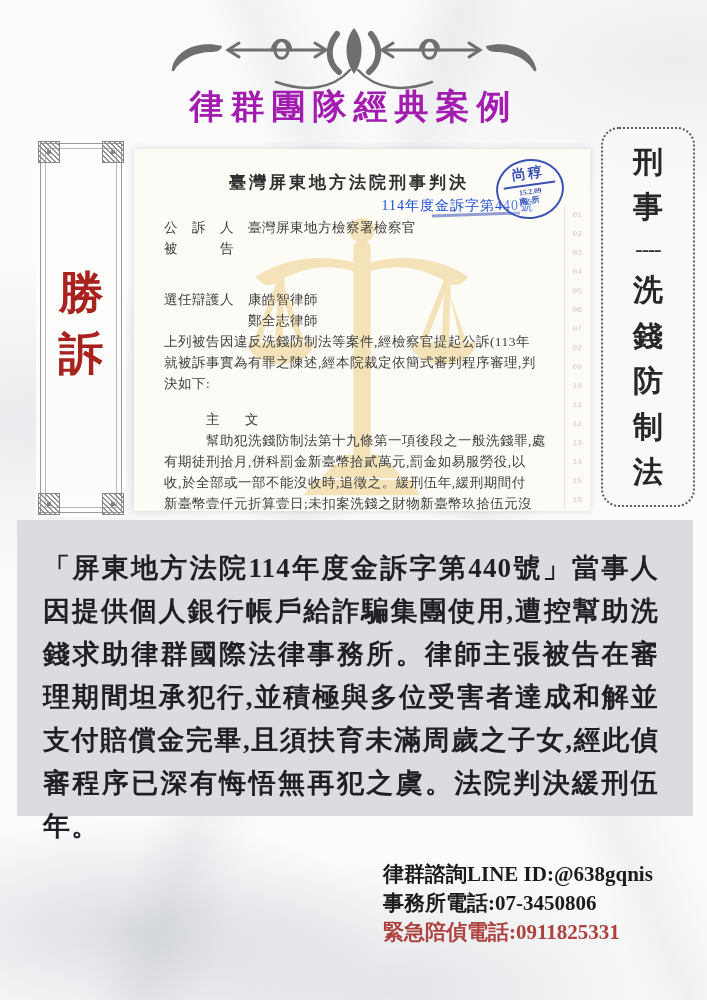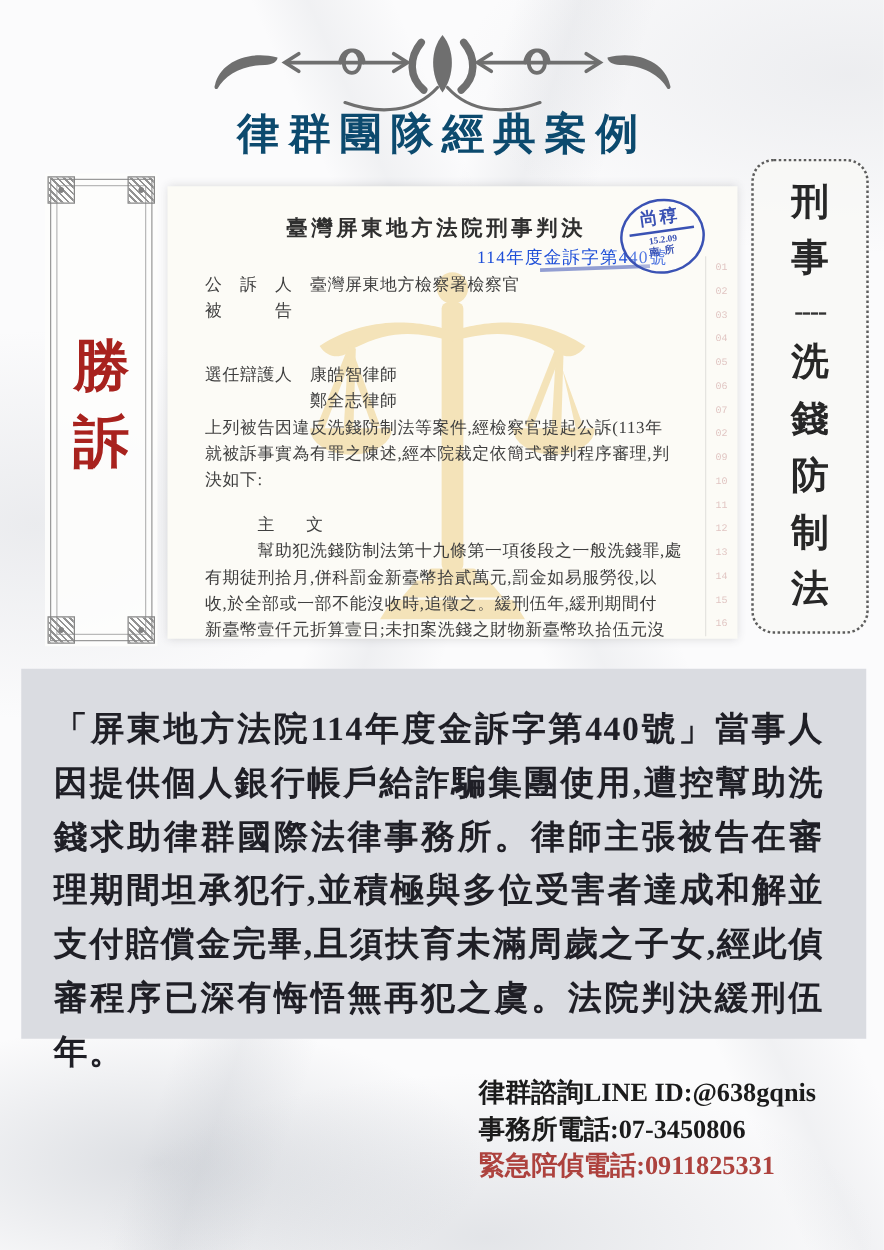--- a/index.html
+++ b/index.html
@@ -16,21 +16,21 @@
       #fbfbfc;
   }
   .abs{position:absolute;}
 
   
   .ornament{left:50%;top:24px;transform:translateX(-50%);}
   .orn-stroke{stroke:var(--ornament-gray,#6f6f6f);}
   .orn-fill{fill:var(--ornament-gray,#6f6f6f);}
   .page-title{
     left:0;top:84px;width:100%;text-align:center;
-    font-size:34px;font-weight:700;color:#0c4a6e;letter-spacing:7px;
+    font-size:34px;font-weight:700;color:#a21caf;letter-spacing:7px;
   }
 
   
   .vframe{left:36px;top:139px;width:90px;height:378px;background:rgba(253,253,252,.92);}
   .vframe .outer{position:absolute;inset:4px;border:1px solid #9a9a9a;}
   .vframe .inner{position:absolute;inset:9px;border:1px solid #b9b9b9;}
   .vframe .corner{
     position:absolute;width:20px;height:20px;border:1px solid #7d7d7d;background:
       radial-gradient(circle at 50% 50%, #777 2px, transparent 2.6px),
       repeating-linear-gradient(45deg, #8a8a8a 0 1.5px, transparent 1.5px 3.6px);
@@ -84,21 +84,21 @@
     border:2px dotted #5c5c5c;border-radius:18px;background:rgba(248,248,246,.88);
     display:flex;flex-direction:column;justify-content:space-between;align-items:center;
     padding:18px 0;
   }
   .tab-item{font-size:30px;font-weight:600;color:#272727;line-height:1;}
   .tab-item:nth-child(3){font-size:22px;font-weight:900;letter-spacing:-1px;color:#333;}
 
   
   .summary{
     left:17px;top:520px;width:676px;height:296px;box-sizing:border-box;
-    background:var(--summary-bg,#dadce1);padding:27px 34px 0 26px;margin-top:15px;
+    background:var(--summary-bg,#dadce1);padding:27px 34px 0 26px;
   }
   .summary-text{
     font-size:27px;line-height:43px;letter-spacing:1.2px;color:#1f1f26;
     font-weight:600;text-align:justify;
   }
 
   
   .contact{left:383px;top:860px;font-size:21px;line-height:29px;font-weight:700;color:#1b1b1b;}
   .contact .emergency{color:var(--emergency-red,#ad423e);}
 </style>

